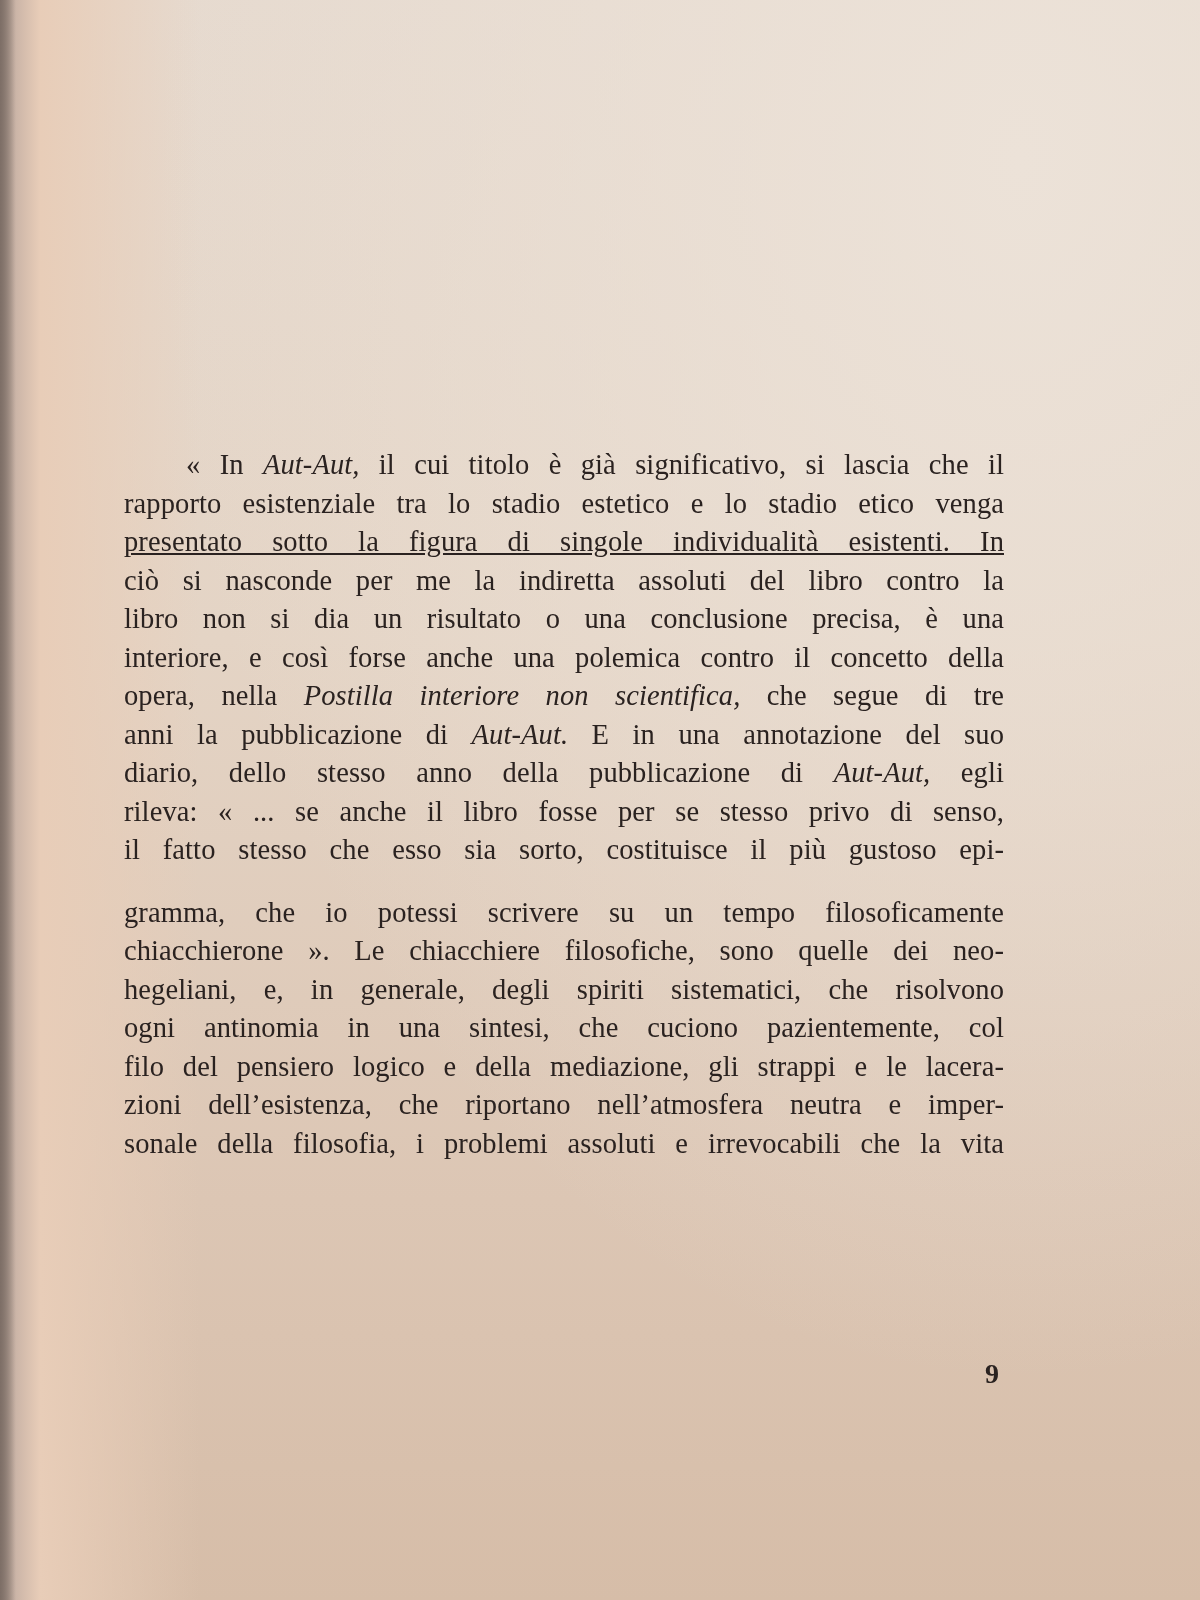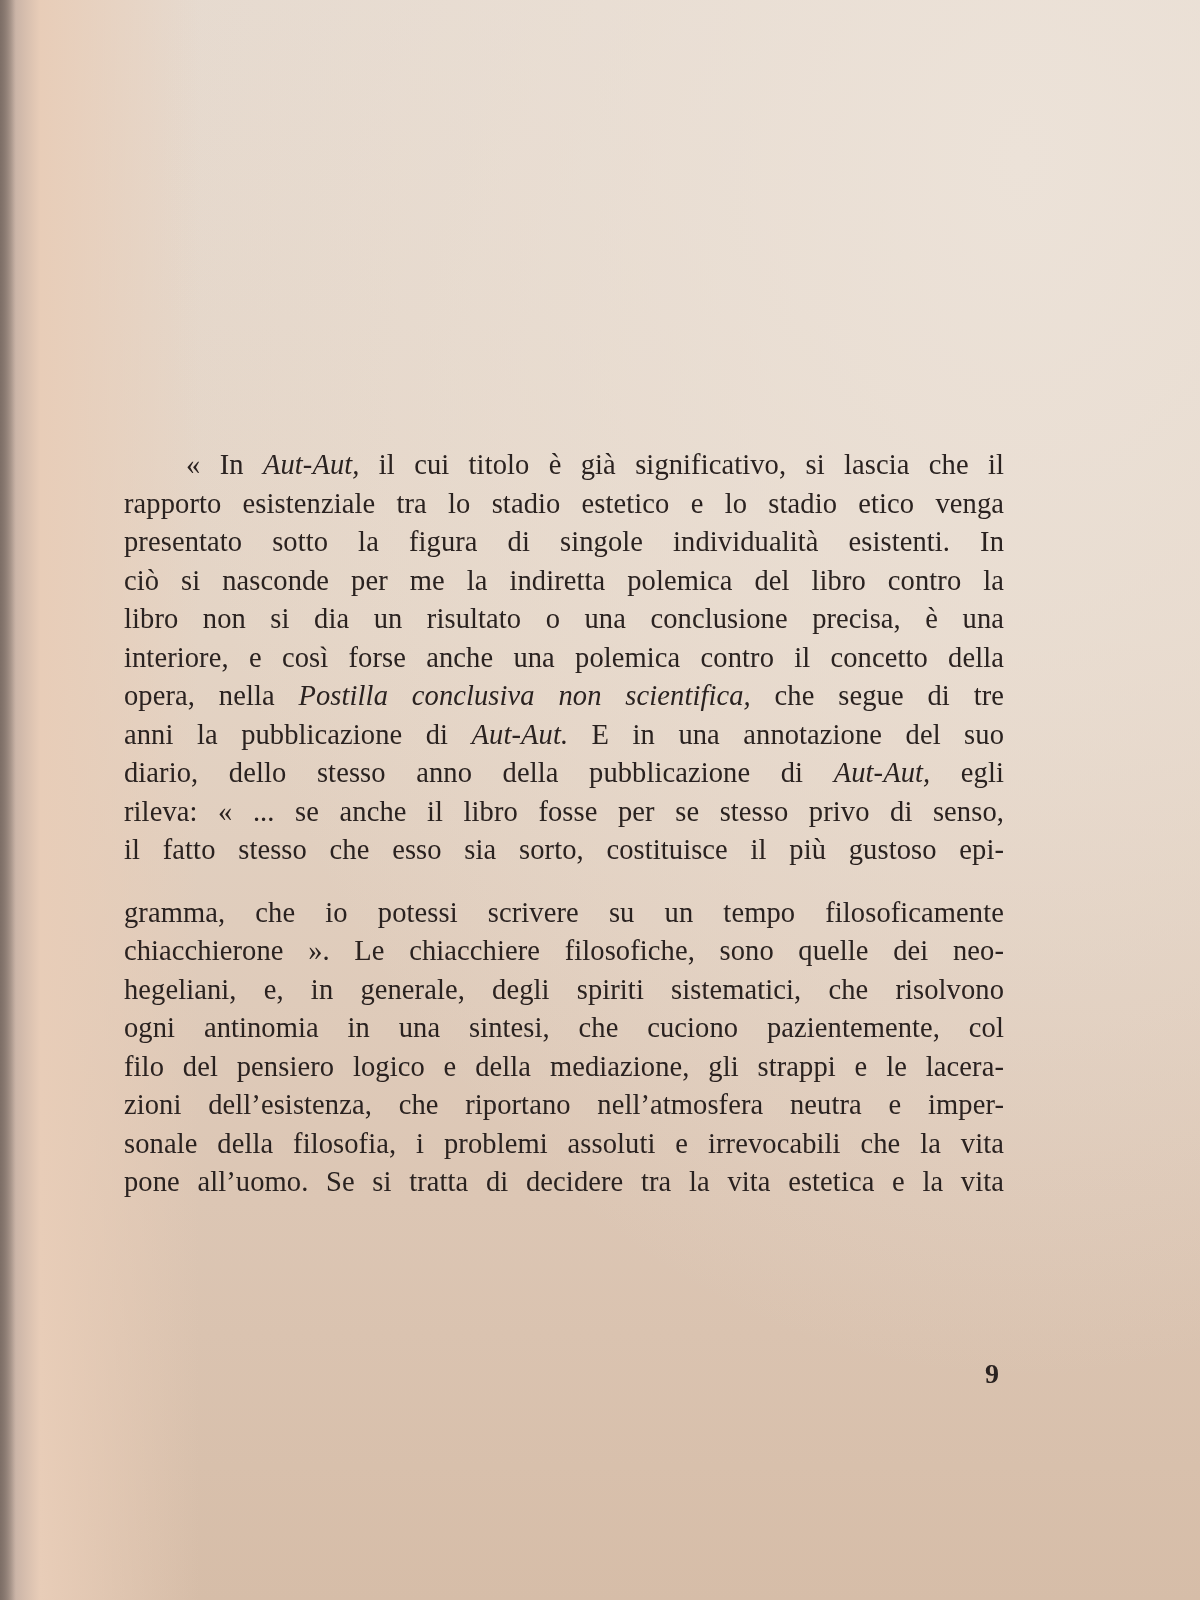--- a/index.html
+++ b/index.html
@@ -32,32 +32,31 @@
   }
 </style>
 </head>
 <body>
 
 <div class="spine-shadow"></div>
 
 <div class="page-text" id="page-text">
     <div class="line indent" style="white-space: normal; text-align-last: justify;"><span>« In </span><em>Aut-Aut,</em><span> il cui titolo è già significativo, si lascia che il</span></div>
     <div class="line" style="white-space: normal; text-align-last: justify;"><span>rapporto esistenziale tra lo stadio estetico e lo stadio etico venga</span></div>
-    <div class="line" style="white-space: normal; text-align-last: justify;"><span>presentato sotto la figura di singole individualità esistenti. In</span></div>
-    <div class="line" style="white-space: normal; text-align-last: justify;"><span>ciò si nasconde per me la indiretta polemica del libro contro la</span></div>
+    <div class="line" style="white-space: normal; text-align-last: justify; text-decoration: underline;"><span>presentato sotto la figura di singole individualità esistenti. In</span></div>
+    <div class="line" style="white-space: normal; text-align-last: justify;"><span>ciò si nasconde per me la indiretta assoluti del libro contro la</span></div>
     <div class="line" style="white-space: normal; text-align-last: justify;"><span>libro non si dia un risultato o una conclusione precisa, è una</span></div>
     <div class="line" style="white-space: normal; text-align-last: justify;"><span>interiore, e così forse anche una polemica contro il concetto della</span></div>
-    <div class="line" style="white-space: normal; text-align-last: justify;"><span>opera, nella </span><em>Postilla conclusiva non scientifica,</em><span> che segue di tre</span></div>
+    <div class="line" style="white-space: normal; text-align-last: justify;"><span>opera, nella </span><em>Postilla interiore non scientifica,</em><span> che segue di tre</span></div>
     <div class="line" style="white-space: normal; text-align-last: justify;"><span>anni la pubblicazione di </span><em>Aut-Aut.</em><span> E in una annotazione del suo</span></div>
     <div class="line" style="white-space: normal; text-align-last: justify;"><span>diario, dello stesso anno della pubblicazione di </span><em>Aut-Aut,</em><span> egli</span></div>
     <div class="line" style="white-space: normal; text-align-last: justify;"><span>rileva: « ... se anche il libro fosse per se stesso privo di senso,</span></div>
     <div class="line" style="white-space: normal; text-align-last: justify;"><span>il fatto stesso che esso sia sorto, costituisce il più gustoso epi-</span></div>
     <div class="line" style="white-space: normal; text-align-last: justify; margin-top: 24px;"><span>gramma, che io potessi scrivere su un tempo filosoficamente</span></div>
     <div class="line" style="white-space: normal; text-align-last: justify;"><span>chiacchierone ». Le chiacchiere filosofiche, sono quelle dei neo-</span></div>
     <div class="line" style="white-space: normal; text-align-last: justify;"><span>hegeliani, e, in generale, degli spiriti sistematici, che risolvono</span></div>
     <div class="line" style="white-space: normal; text-align-last: justify;"><span>ogni antinomia in una sintesi, che cuciono pazientemente, col</span></div>
     <div class="line" style="white-space: normal; text-align-last: justify;"><span>filo del pensiero logico e della mediazione, gli strappi e le lacera-</span></div>
     <div class="line" style="white-space: normal; text-align-last: justify;"><span>zioni dell’esistenza, che riportano nell’atmosfera neutra e imper-</span></div>
     <div class="line" style="white-space: normal; text-align-last: justify;"><span>sonale della filosofia, i problemi assoluti e irrevocabili che la vita</span></div>
-    <div class="line" style="white-space: normal; text-align-last: justify;"><span>pone all’uomo. Se si tratta di decidere tra la vita estetica e la vita</span></div>
   </div>
 
 <div class="page-number">9</div>
 
 </body></html>

